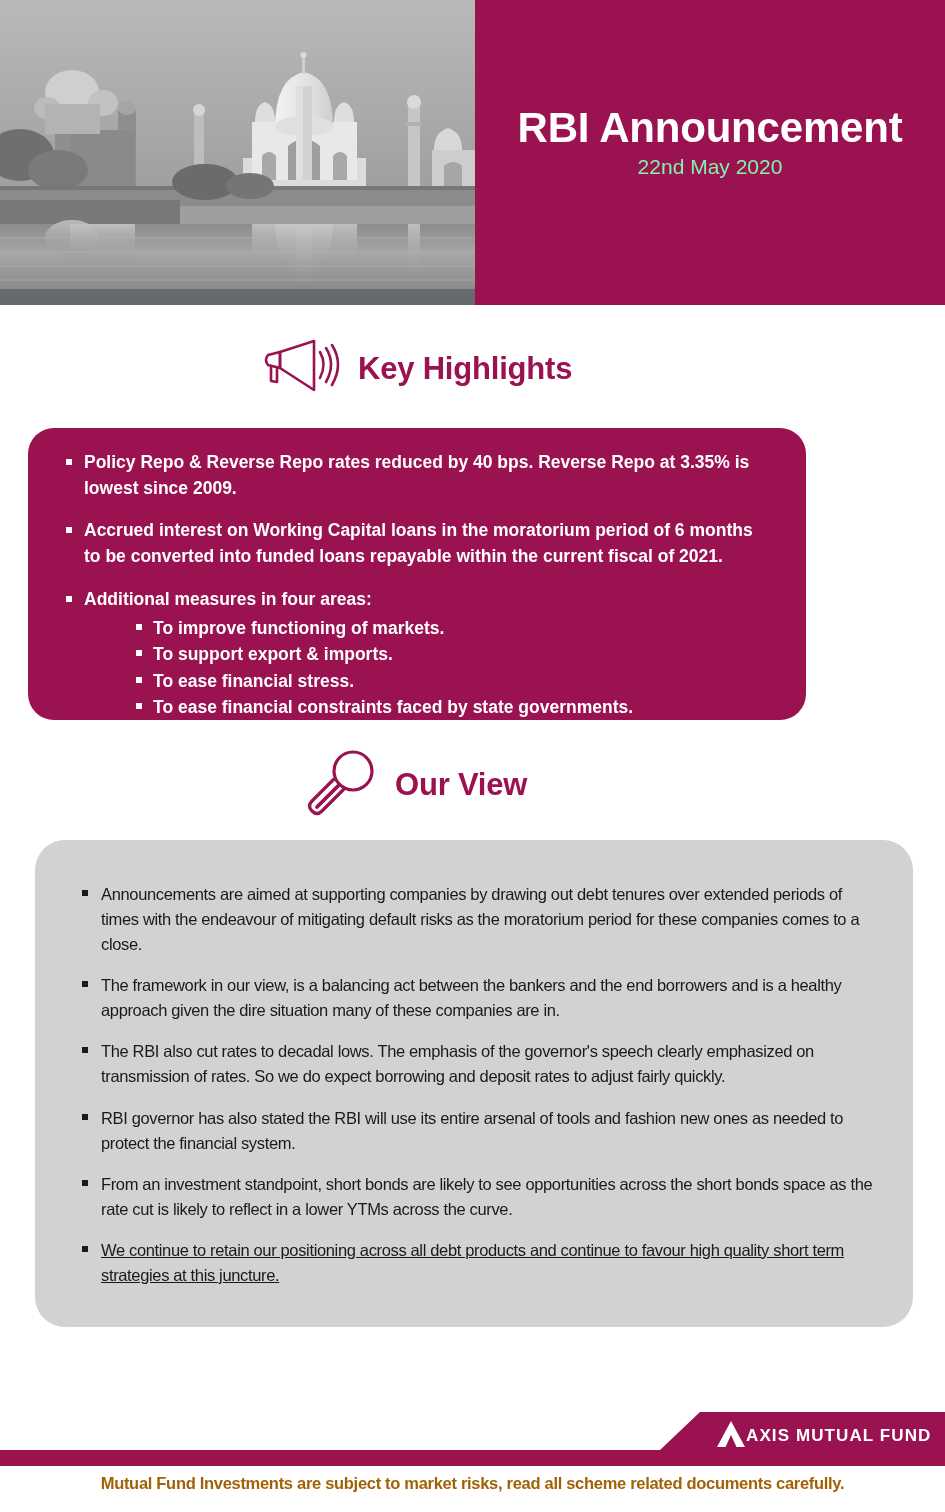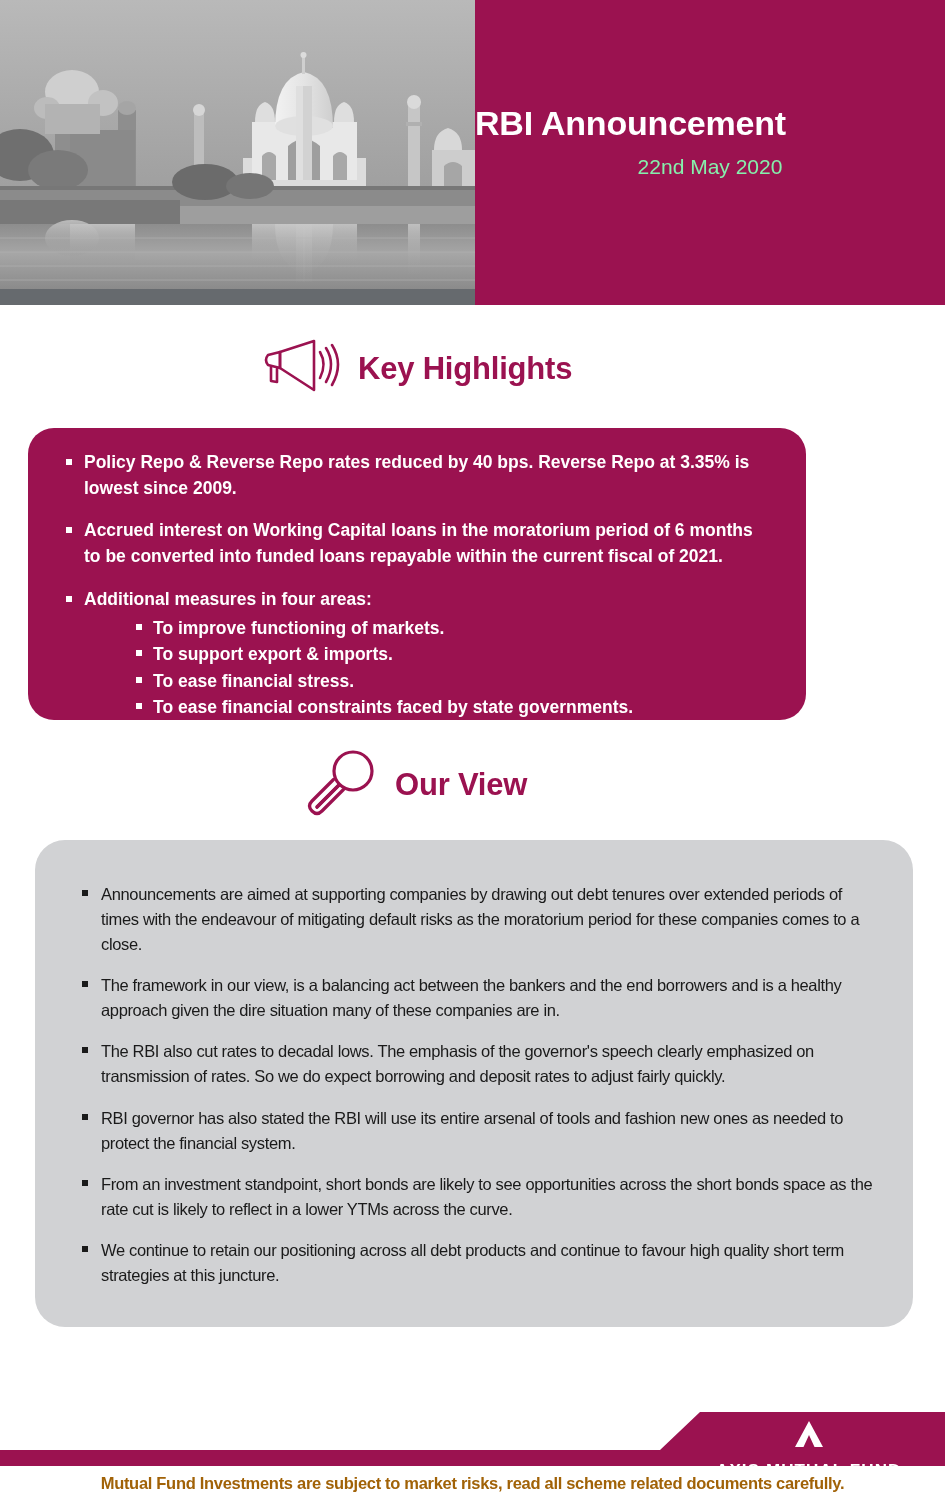--- a/index.html
+++ b/index.html
@@ -34,23 +34,23 @@
 
   .header-band {
     position: absolute;
     left: 475px; top: 0;
     width: 470px; height: 305px;
     background: #9b1250;
   }
   .header-title {
     position: absolute;
     left: 0; right: 0; top: 104px;
-    text-align: left;
+    text-align: center;
     color: #ffffff;
-    font-size: 34px;
+    font-size: 42px;
     font-weight: bold;
     letter-spacing: -0.2px;
   }
   .header-date {
     position: absolute;
     left: 0; right: 0; top: 155px;
     text-align: center;
     color: #86efac;
     font-size: 21px;
     font-weight: normal;
@@ -129,42 +129,40 @@
   .view-item {
     position: relative;
     color: #1a1a1a;
     font-size: 16.5px;
     line-height: 1.52;
     padding-left: 22px;
     margin-bottom: 16px;
     font-stretch: semi-condensed;
     letter-spacing: -0.35px;
   }
-  .view-item:last-child { margin-bottom: 0; }
+  .view-item:last-child { margin-bottom: 0; text-decoration: underline; }
   .view-item > .sq {
     position: absolute;
     left: 3px; top: 8px;
     width: 6px; height: 6px;
     background: #1a1a1a;
   }
 
   
   .footer-band {
     position: absolute;
     left: 0; top: 1400px;
     width: 945px; height: 66px;
   }
   .footer-svg { display: block; width: 945px; height: 66px; }
   .footer-logo {
     position: absolute;
     left: 716px; top: 1420px;
     display: flex;
     align-items: center;
-    gap: 9px;
-    flex-direction: column;
   }
   .footer-logo .logo-text {
     color: #ffffff;
     font-size: 17px;
     font-weight: bold;
     letter-spacing: 1.1px;
   }
   .disclaimer {
     position: absolute;
     left: 0; right: 0; top: 1474px;

